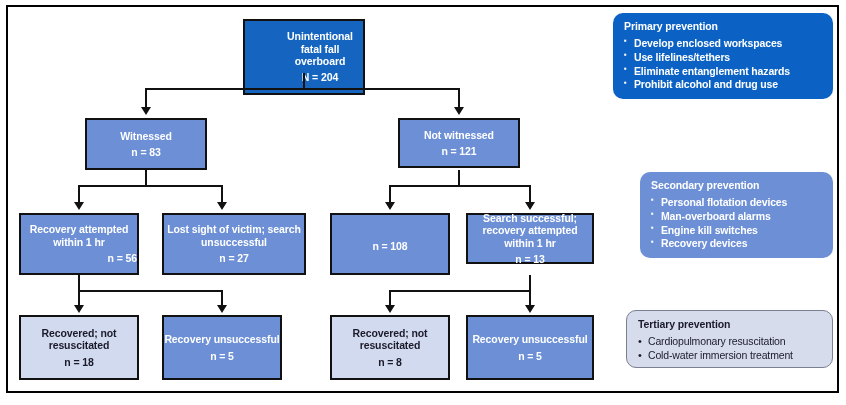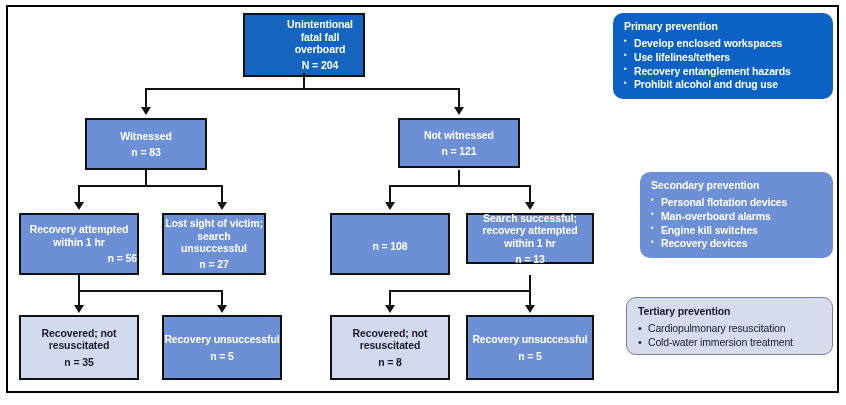--- a/index.html
+++ b/index.html
@@ -116,57 +116,57 @@
     font-weight: 500;
   }
   .panel.p-tertiary li::before { content: "\2022"; font-size: 11px; top: -1px; }
 </style>
 </head>
 <body>
 
 <div id="canvas">
   <div id="frame"></div>
 
-  <div class="node dark" style="left:243px; top:13px; width:122px; height:64px;padding-left:32px;">
+  <div class="node dark" style="left:243px; top:19px; width:122px; height:76px;padding-left:32px;">
     <span class="ttl">Unintentional fatal fall overboard</span>
     <span class="cnt">N = 204</span>
   </div>
 
   <div class="node mid" style="left:85px; top:118px; width:122px; height:52px;">
     <span class="ttl">Witnessed</span>
     <span class="cnt">n = 83</span>
   </div>
 
   <div class="node mid" style="left:398px; top:118px; width:122px; height:50px;">
     <span class="ttl">Not witnessed</span>
     <span class="cnt">n = 121</span>
   </div>
 
   <div class="node mid" style="left:19px; top:213px; width:120px; height:62px;align-items:flex-end;">
     <span class="ttl">Recovery attempted within 1 hr</span>
     <span class="cnt">n = 56</span>
   </div>
 
-  <div class="node mid" style="left:162px; top:213px; width:104px; height:62px;">
+  <div class="node mid" style="left:162px; top:213px; width:144px; height:62px;">
     <span class="ttl">Lost sight of victim; search unsuccessful</span>
     <span class="cnt">n = 27</span>
   </div>
 
   <div class="node mid" style="left:330px; top:213px; width:120px; height:62px;">
     <span class="cnt">n = 108</span>
   </div>
 
   <div class="node mid" style="left:466px; top:213px; width:128px; height:51px;">
     <span class="ttl">Search successful; recovery attempted within 1 hr</span>
     <span class="cnt">n = 13</span>
   </div>
 
   <div class="node light" style="left:19px; top:315px; width:120px; height:65px;">
     <span class="ttl">Recovered; not resuscitated</span>
-    <span class="cnt">n = 35</span>
+    <span class="cnt">n = 18</span>
   </div>
 
   <div class="node mid" style="left:162px; top:315px; width:120px; height:65px;">
     <span class="ttl">Recovery unsuccessful</span>
     <span class="cnt">n = 5</span>
   </div>
 
   <div class="node light" style="left:330px; top:315px; width:120px; height:65px;">
     <span class="ttl">Recovered; not resuscitated</span>
     <span class="cnt">n = 8</span>
@@ -210,35 +210,35 @@
   <div class="vline" style="left:389px; top:290px; height:16px;"></div>
   <div class="arrow" style="left:385px; top:305px;"></div>
   <div class="vline" style="left:529px; top:290px; height:16px;"></div>
   <div class="arrow" style="left:525px; top:305px;"></div>
 
   <div class="panel p-primary" style="left:613px; top:13px; width:220px; height:86px;">
     <span class="phead">Primary prevention</span>
     <ul>
       <li>Develop enclosed workspaces</li>
       <li>Use lifelines/tethers</li>
-      <li>Recovery entanglement hazards</li>
+      <li>Eliminate entanglement hazards</li>
       <li>Prohibit alcohol and drug use</li>
     </ul>
   </div>
 
   <div class="panel p-secondary" style="left:640px; top:172px; width:193px; height:86px;">
     <span class="phead">Secondary prevention</span>
     <ul>
       <li>Personal flotation devices</li>
       <li>Man-overboard alarms</li>
       <li>Engine kill switches</li>
       <li>Recovery devices</li>
     </ul>
   </div>
 
-  <div class="panel p-tertiary" style="left:626px; top:297px; width:207px; height:58px;">
+  <div class="panel p-tertiary" style="left:626px; top:310px; width:207px; height:58px;">
     <span class="phead">Tertiary prevention</span>
     <ul>
       <li>Cardiopulmonary resuscitation</li>
       <li>Cold-water immersion treatment</li>
     </ul>
   </div>
 </div>
 
 </body></html>

